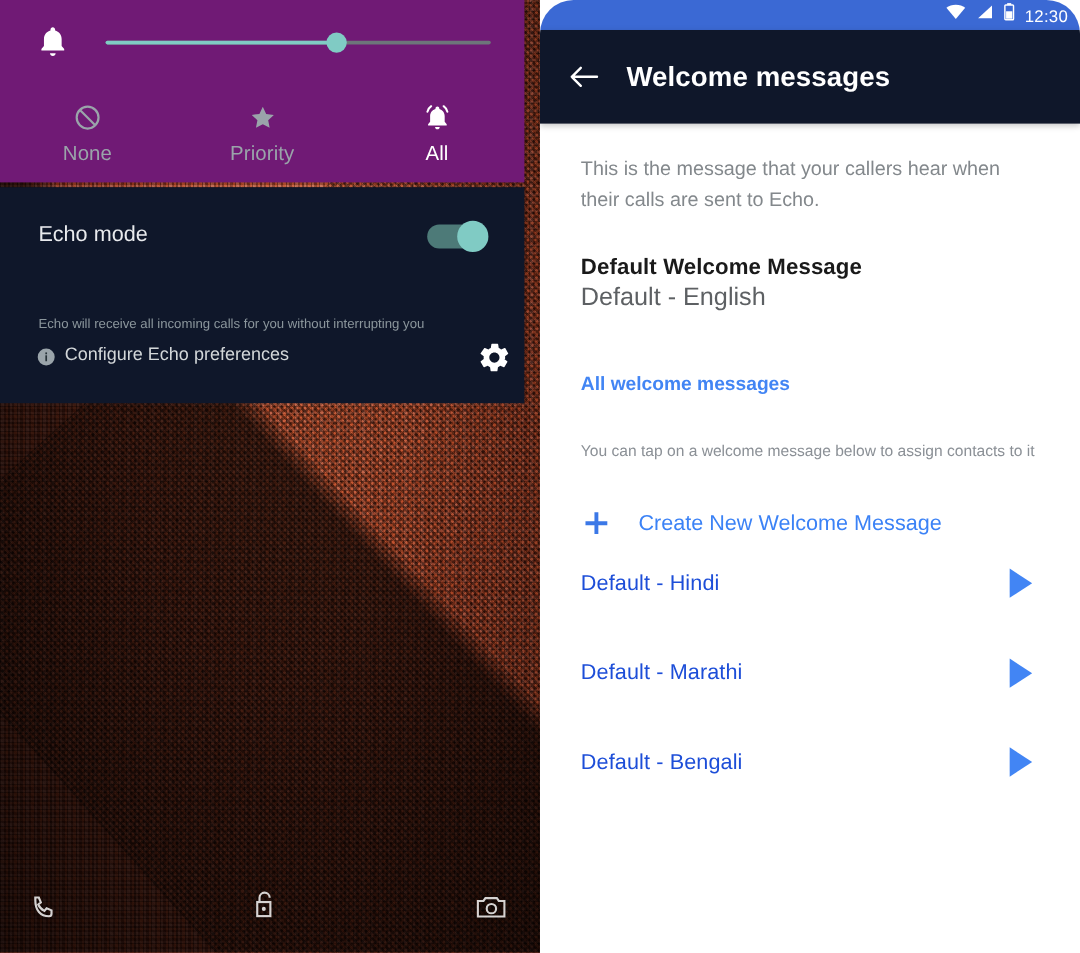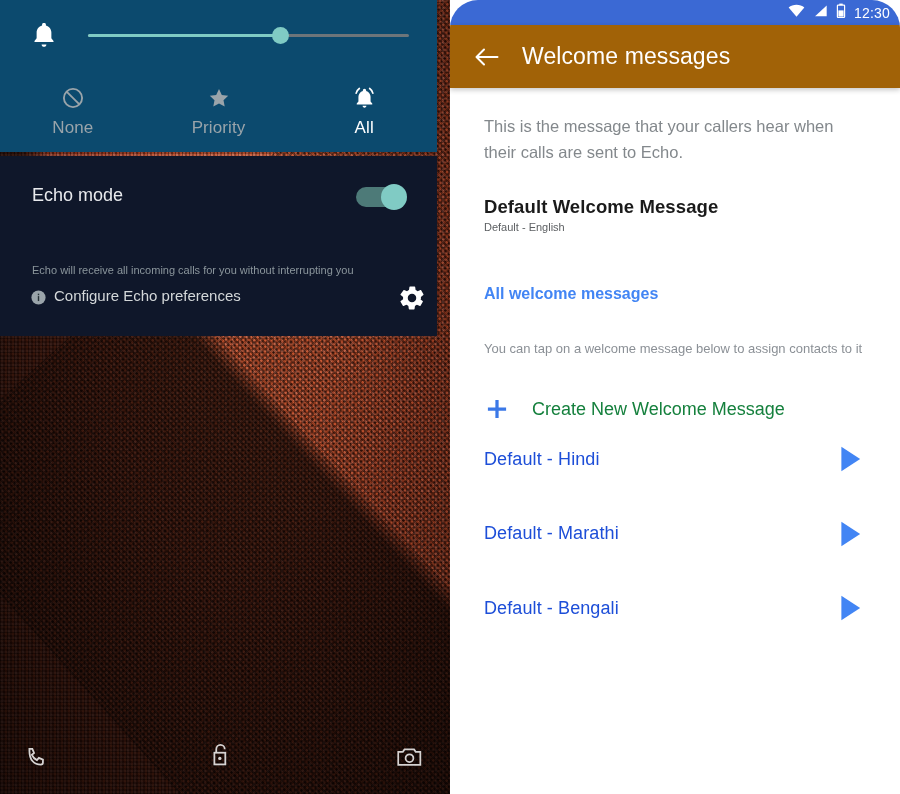--- a/index.html
+++ b/index.html
@@ -80,21 +80,21 @@
     inset: 0;
     background: radial-gradient(ellipse at 50% 42%, rgba(0,0,0,0) 35%, rgba(0,0,0,0.35) 100%);
   }
 
   
   #qs-card {
     position: absolute;
     left: 0; top: 0;
     width: 437px;
     height: 152px;
-    background: #0c4a6e;
+    background: #701a75;
   }
   #qs-slider-row {
     position: absolute;
     left: 0; top: 0;
     width: 437px; height: 70px;
     display: flex;
     align-items: center;
   }
   #bell-icon-wrap {
     width: 88px;
@@ -252,25 +252,26 @@
     padding-right: 10px;
     gap: 8px;
   }
   #status-time {
     font-size: 14px;
     color: #ffffff;
     letter-spacing: 0.2px;
   }
   #app-bar {
     position: relative;
-    height: 63px;
-    background: #a16207;
+    height: 78px;
+    background: #0f172a;
     display: flex;
     align-items: center;
     box-shadow: 0 2px 5px rgba(0,0,0,0.22);
+    font-weight: bold;
   }
   #back-button {
     width: 72px;
     display: flex;
     align-items: center;
     justify-content: center;
     cursor: pointer;
   }
   #app-bar-title {
     font-size: 23px;
@@ -292,21 +293,21 @@
     cursor: pointer;
   }
   #default-message-title {
     font-size: 18.5px;
     font-weight: bold;
     color: #1a1a1a;
     letter-spacing: 0.1px;
   }
   #default-message-sub {
     margin-top: 3px;
-    font-size: 11px;
+    font-size: 21px;
     color: #5d6063;
   }
   #all-messages-header {
     margin-top: 52px;
     font-size: 16px;
     font-weight: bold;
     color: #4285f4;
     cursor: pointer;
   }
   #assign-hint {
@@ -321,21 +322,21 @@
     align-items: center;
     cursor: pointer;
   }
   #create-plus {
     width: 44px;
     display: flex;
     align-items: center;
   }
   #create-label {
     font-size: 18px;
-    color: #15803d;
+    color: #3b82f6;
     margin-left: 4px;
   }
   .message-row {
     position: relative;
     display: flex;
     align-items: center;
     justify-content: space-between;
     height: 74.5px;
     cursor: pointer;
   }

